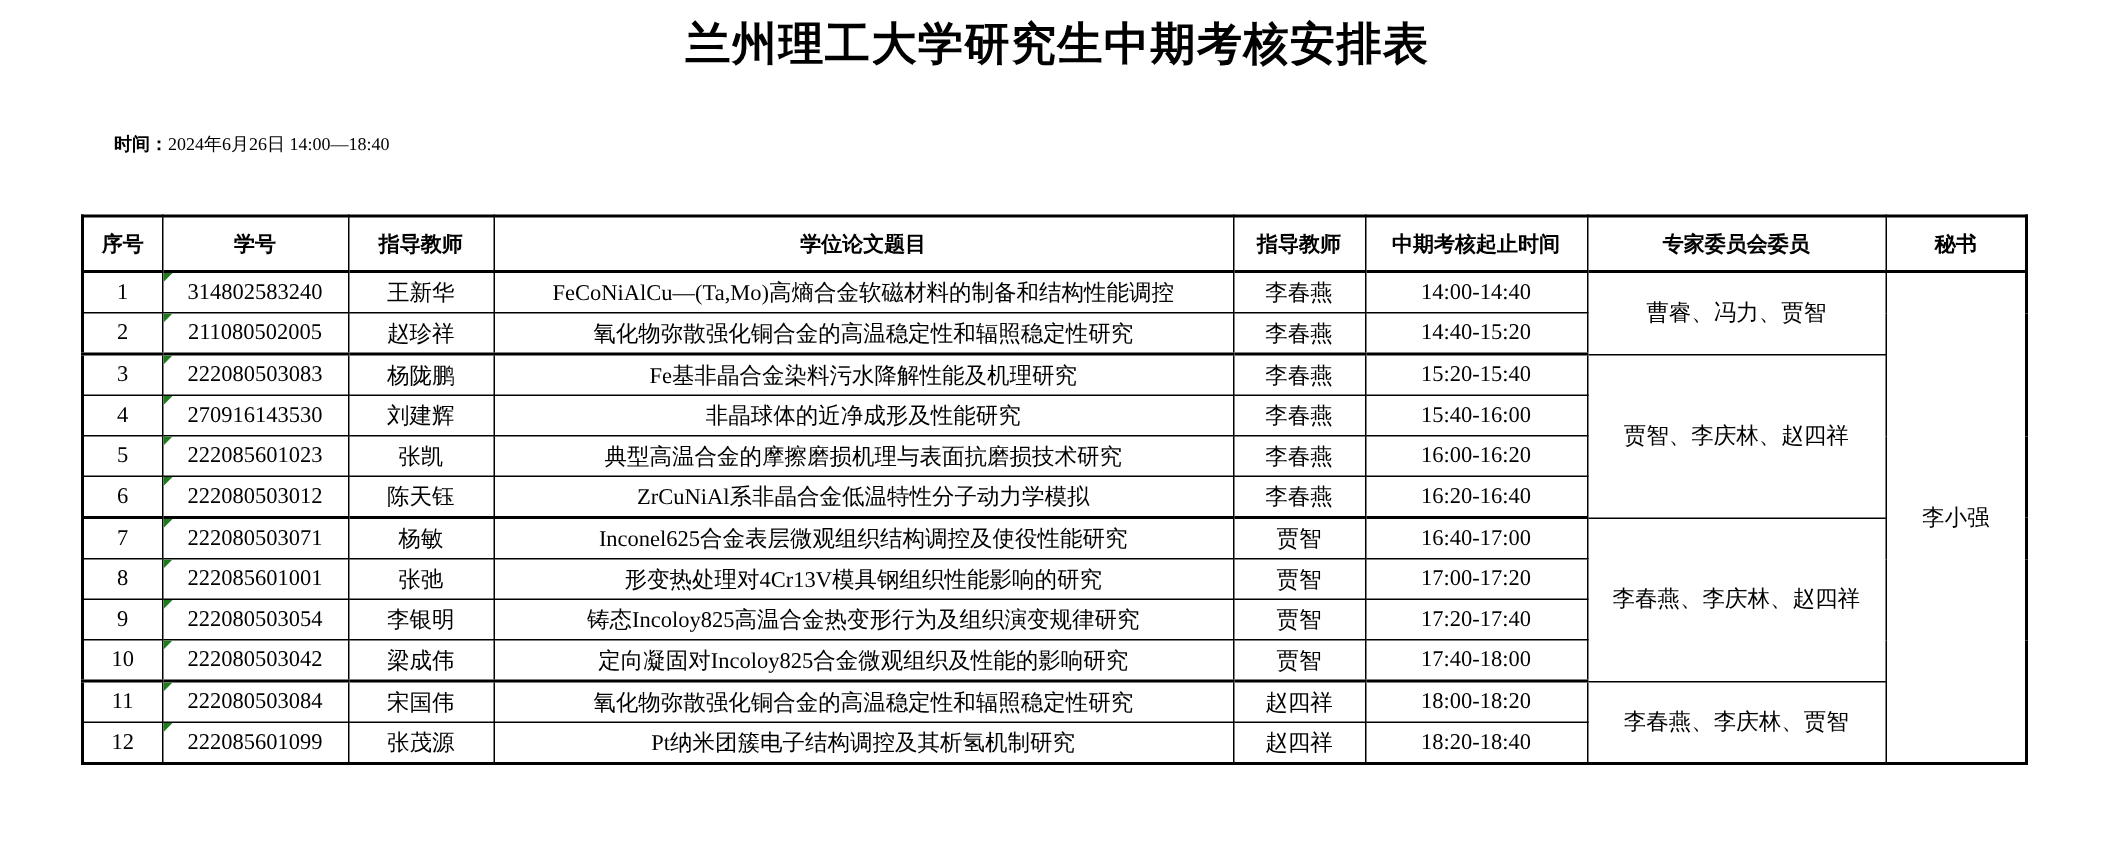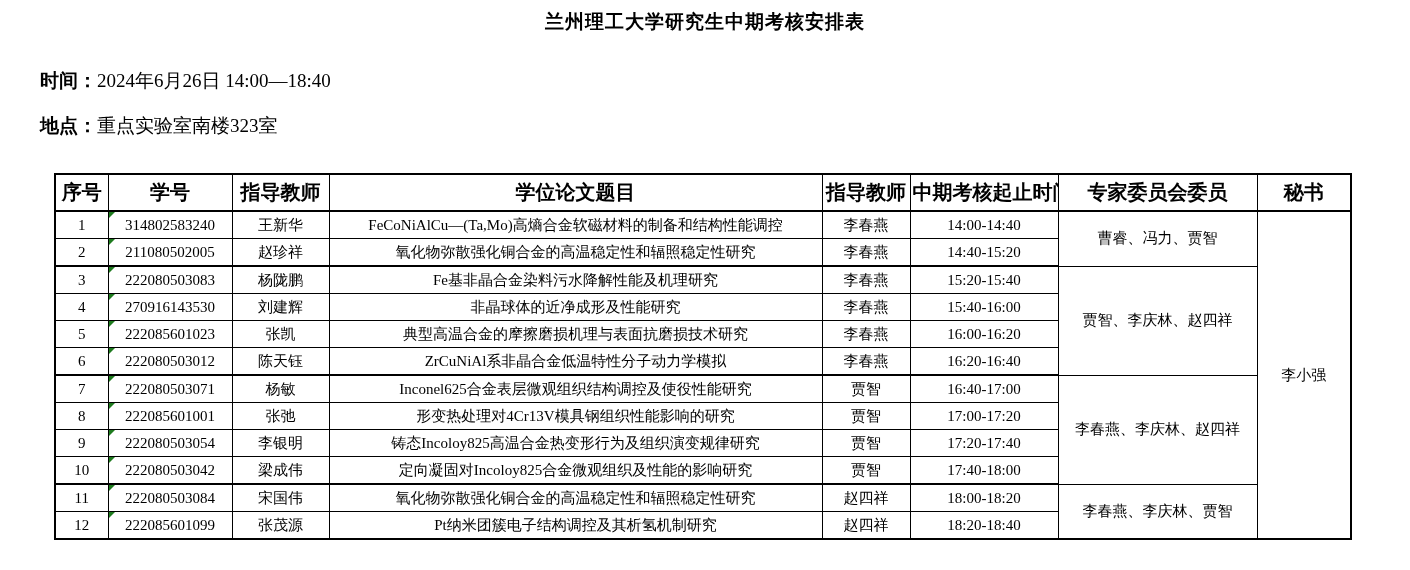--- a/index.html
+++ b/index.html
@@ -13,27 +13,27 @@
     overflow: hidden;
   }
   .page {
     position: relative;
     width: 1410px;
     height: 570px;
   }
   .doc-title {
     margin: 9px 0 0 0;
     text-align: center;
-    font-size: 19px;
+    font-size: 30px;
     font-weight: bold;
     letter-spacing: 1px;
   }
   .meta-line {
-    margin-left: 40px;
-    font-size: 19px;
+    margin-left: 76px;
+    font-size: 12px;
     line-height: 24px;
   }
   .meta-line.first { margin-top: 34px; }
   .meta-line.second { margin-top: 21px; }
   .meta-label { font-weight: bold; }
   .meta-value { font-weight: normal; }
   table.schedule {
     margin: 35px 0 0 54px;
     border-collapse: collapse;
     table-layout: fixed;
@@ -45,21 +45,21 @@
     border: 1px solid #000;
     text-align: center;
     vertical-align: middle;
     padding: 0 2px;
     white-space: nowrap;
     overflow: hidden;
     position: relative;
   }
   table.schedule thead th {
     font-weight: bold;
-    font-size: 20px;
+    font-size: 14px;
     height: 35px;
     border-bottom: 2px solid #000;
   }
   table.schedule tbody td {
     font-size: 15px;
     font-weight: normal;
     height: 26px;
   }
   tr.group-end td, td.thick-bottom { border-bottom: 2px solid #000; }
   .tri {
@@ -76,23 +76,20 @@
 <body>
 
 <div class="page">
 
   <h1 class="doc-title">兰州理工大学研究生中期考核安排表</h1>
 
   <div class="meta-line first">
     <span class="meta-label">时间：</span><span class="meta-value">2024年6月26日  14:00—18:40</span>
   </div>
 
-  <div class="meta-line second">
-    <span class="meta-label">地点：</span><span class="meta-value">重点实验室南楼323室</span>
-  </div>
 
   <table class="schedule">
     <colgroup>
       <col style="width:53px">
         <col style="width:124px">
         <col style="width:97px">
         <col style="width:493px">
       <col style="width:88px">
         <col style="width:148px">
         <col style="width:199px">

